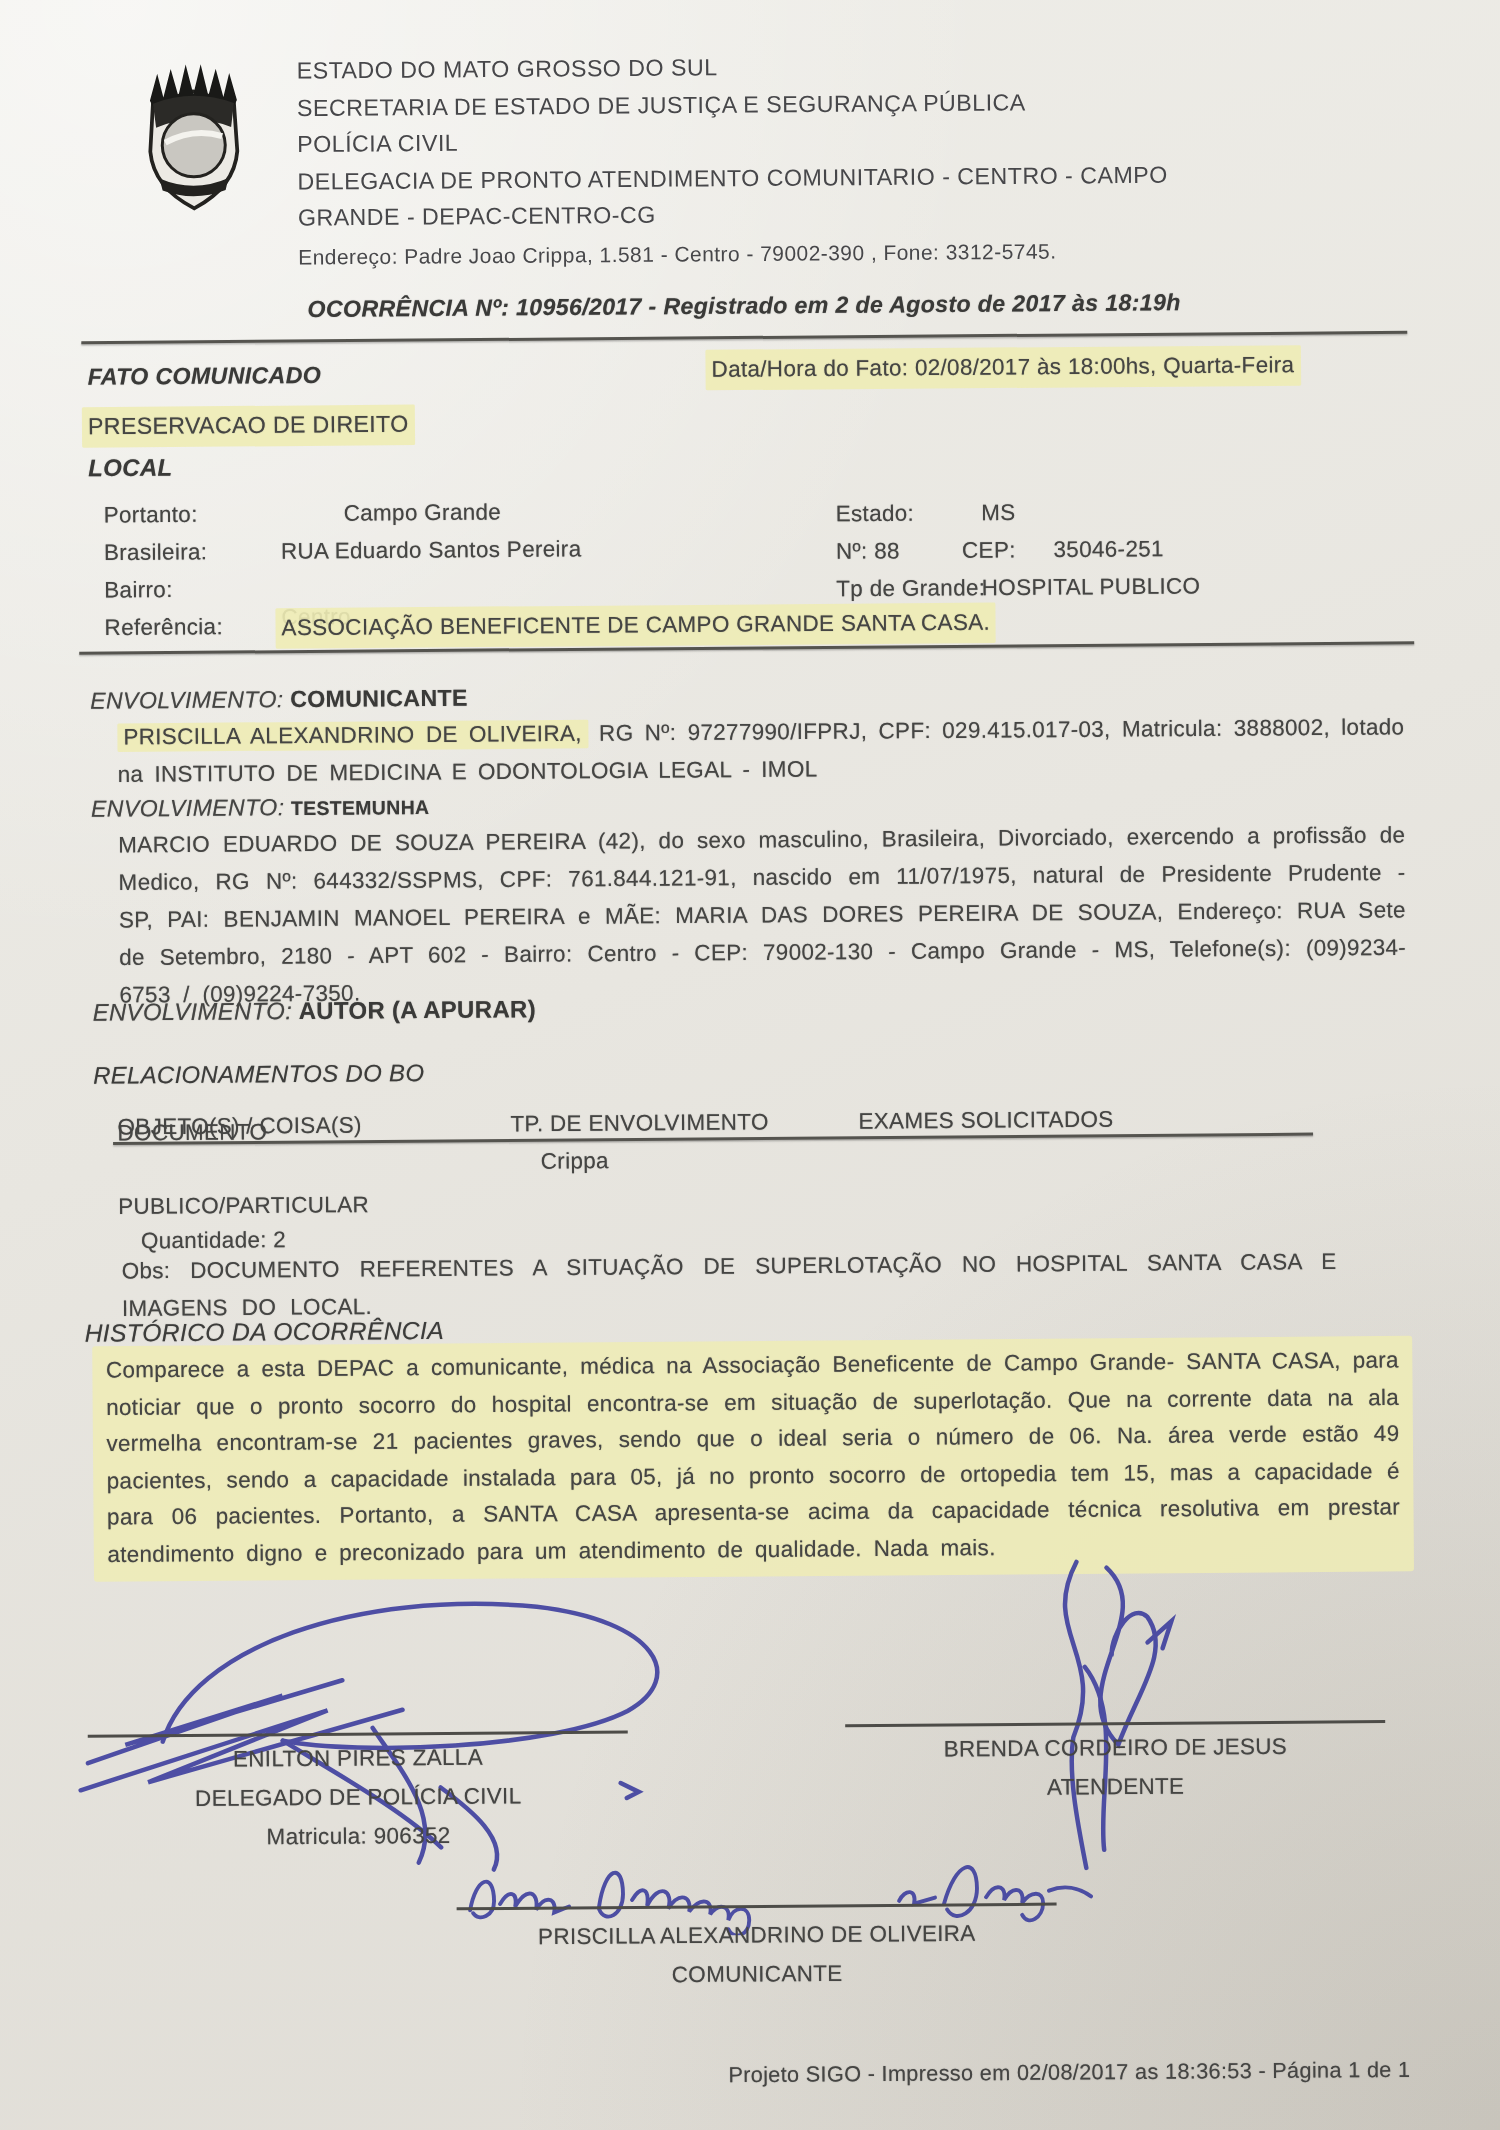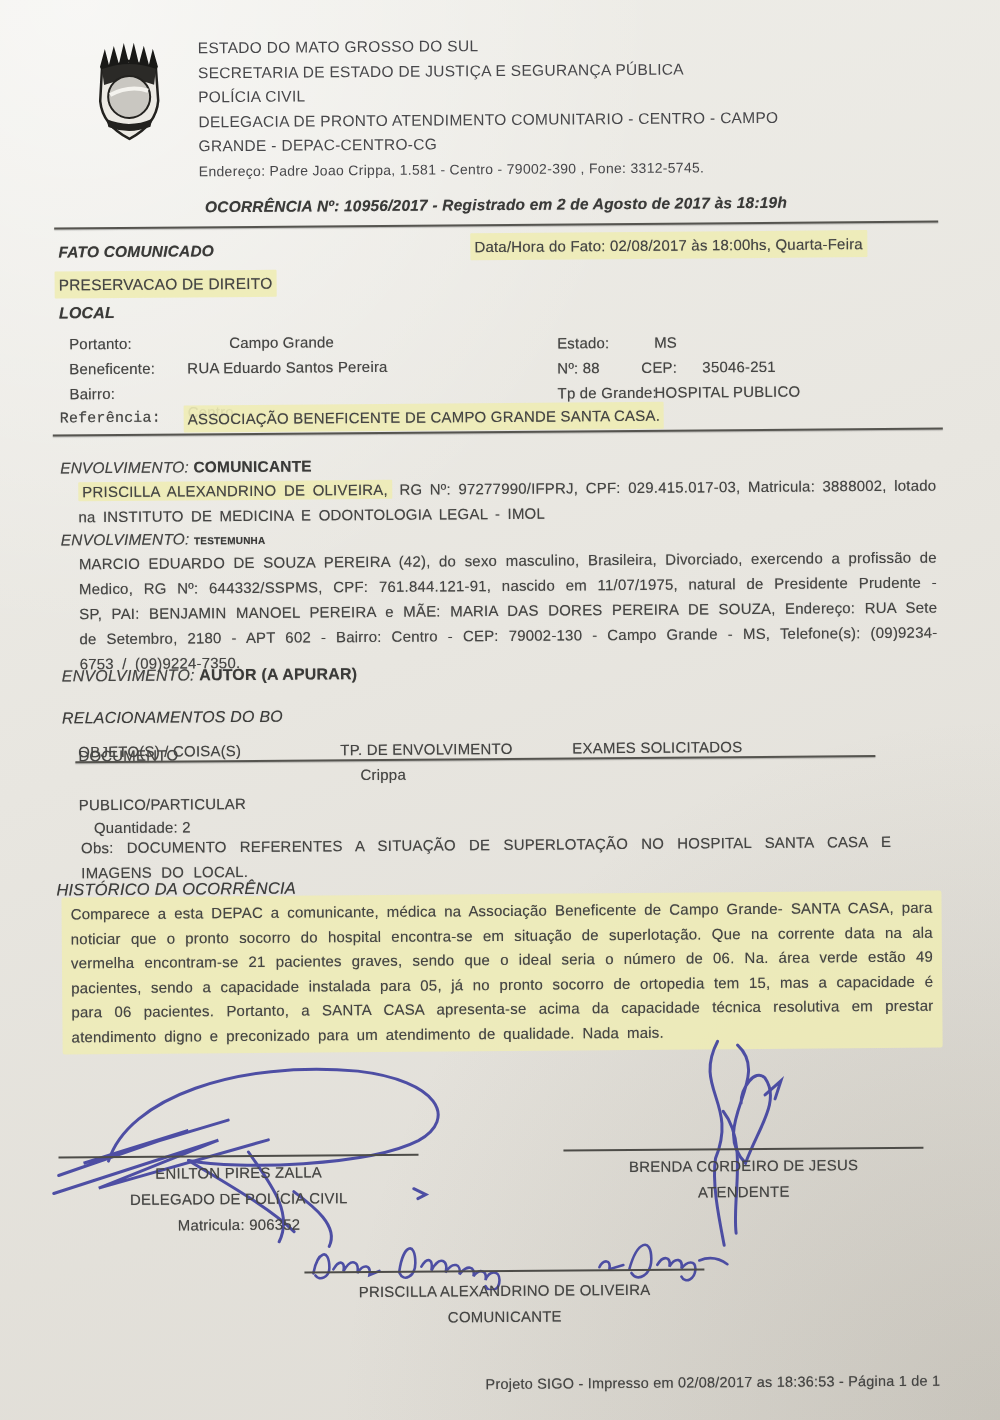--- a/index.html
+++ b/index.html
@@ -61,47 +61,47 @@
   <div class="abs t hl" style="left:474px;top:233px;">Data/Hora do Fato: 02/08/2017 às 18:00hs, Quarta-Feira</div>
   <div class="abs t hl" style="left:58px;top:268px;font-size:15.5px;">PRESERVACAO DE DIREITO</div>
 
   <div class="abs t bi" style="left:62px;top:297px;font-size:16px;">LOCAL</div>
 
   <div class="abs t" style="left:72px;top:328px;">Portanto:</div>
   <div class="abs t" style="left:200px;top:328px;margin-left:32px;">Campo Grande</div>
   <div class="abs t" style="left:560px;top:331px;">Estado:</div>
   <div class="abs t" style="left:657px;top:331px;">MS</div>
 
-  <div class="abs t" style="left:72px;top:353px;">Beneficente:</div>
+  <div class="abs t" style="left:72px;top:353px;">Brasileira:</div>
   <div class="abs t" style="left:190px;top:353px;">RUA Eduardo Santos Pereira</div>
   <div class="abs t" style="left:560px;top:356px;">Nº: 88</div>
   <div class="abs t" style="left:644px;top:356px;">CEP:</div>
   <div class="abs t" style="left:705px;top:356px;">35046-251</div>
 
   <div class="abs t" style="left:72px;top:378px;">Bairro:</div>
   <div class="abs t" style="left:190px;top:356px;margin-top:41px;">Centro</div>
   <div class="abs t" style="left:560px;top:381px;">Tp de Grande:</div>
   <div class="abs t" style="left:657px;top:381px;">HOSPITAL PUBLICO</div>
 
-  <div class="abs t" style="left:62px;top:403px;font-family:Liberation Mono, monospace;">Referência:</div>
+  <div class="abs t" style="left:72px;top:403px;">Referência:</div>
   <div class="abs t hl" style="left:186px;top:403px;">ASSOCIAÇÃO BENEFICENTE DE CAMPO GRANDE SANTA CASA.</div>
 
   <div class="rule" style="left:55px;top:431px;width:890px;"></div>
 
   <div class="abs t" style="left:62px;top:452px;">
     <span class="it" style="font-size:15.5px;">ENVOLVIMENTO:</span>
     <span class="b" style="font-size:15.5px;">COMUNICANTE</span>
   </div>
   <div class="abs t just" style="left:80px;top:476px;width:858px;word-spacing:3px;">
     <span class="hl">PRISCILLA ALEXANDRINO DE OLIVEIRA,</span><span> RG Nº: 97277990/IFPRJ, CPF: 029.415.017-03, Matricula: 3888002, lotado na INSTITUTO DE MEDICINA E ODONTOLOGIA LEGAL - IMOL</span>
   </div>
 
   <div class="abs t" style="left:62px;top:524px;">
     <span class="it" style="font-size:15.5px;">ENVOLVIMENTO:</span>
-    <span class="b" style="font-size:10px;">TESTEMUNHA</span>
+    <span class="b" style="font-size:13px;">TESTEMUNHA</span>
   </div>
   <div class="abs t just" style="left:80px;top:548px;width:858px;word-spacing:4px;">MARCIO EDUARDO DE SOUZA PEREIRA (42), do sexo masculino, Brasileira, Divorciado, exercendo a profissão de Medico, RG Nº: 644332/SSPMS, CPF: 761.844.121-91, nascido em 11/07/1975, natural de Presidente Prudente - SP, PAI: BENJAMIN MANOEL PEREIRA e MÃE: MARIA DAS DORES PEREIRA DE SOUZA, Endereço: RUA Sete de Setembro, 2180 - APT 602 - Bairro: Centro - CEP: 79002-130 - Campo Grande - MS, Telefone(s): (09)9234-6753 / (09)9224-7350.</div>
 
   <div class="abs t" style="left:62px;top:660px;">
     <span class="it" style="font-size:16px;">ENVOLVIMENTO:</span>
     <span class="b" style="font-size:16px;">AUTOR (A APURAR)</span>
   </div>
 
   <div class="abs t it" style="left:62px;top:702px;font-size:16px;color:#3c3c3a;">RELACIONAMENTOS DO BO</div>
 

